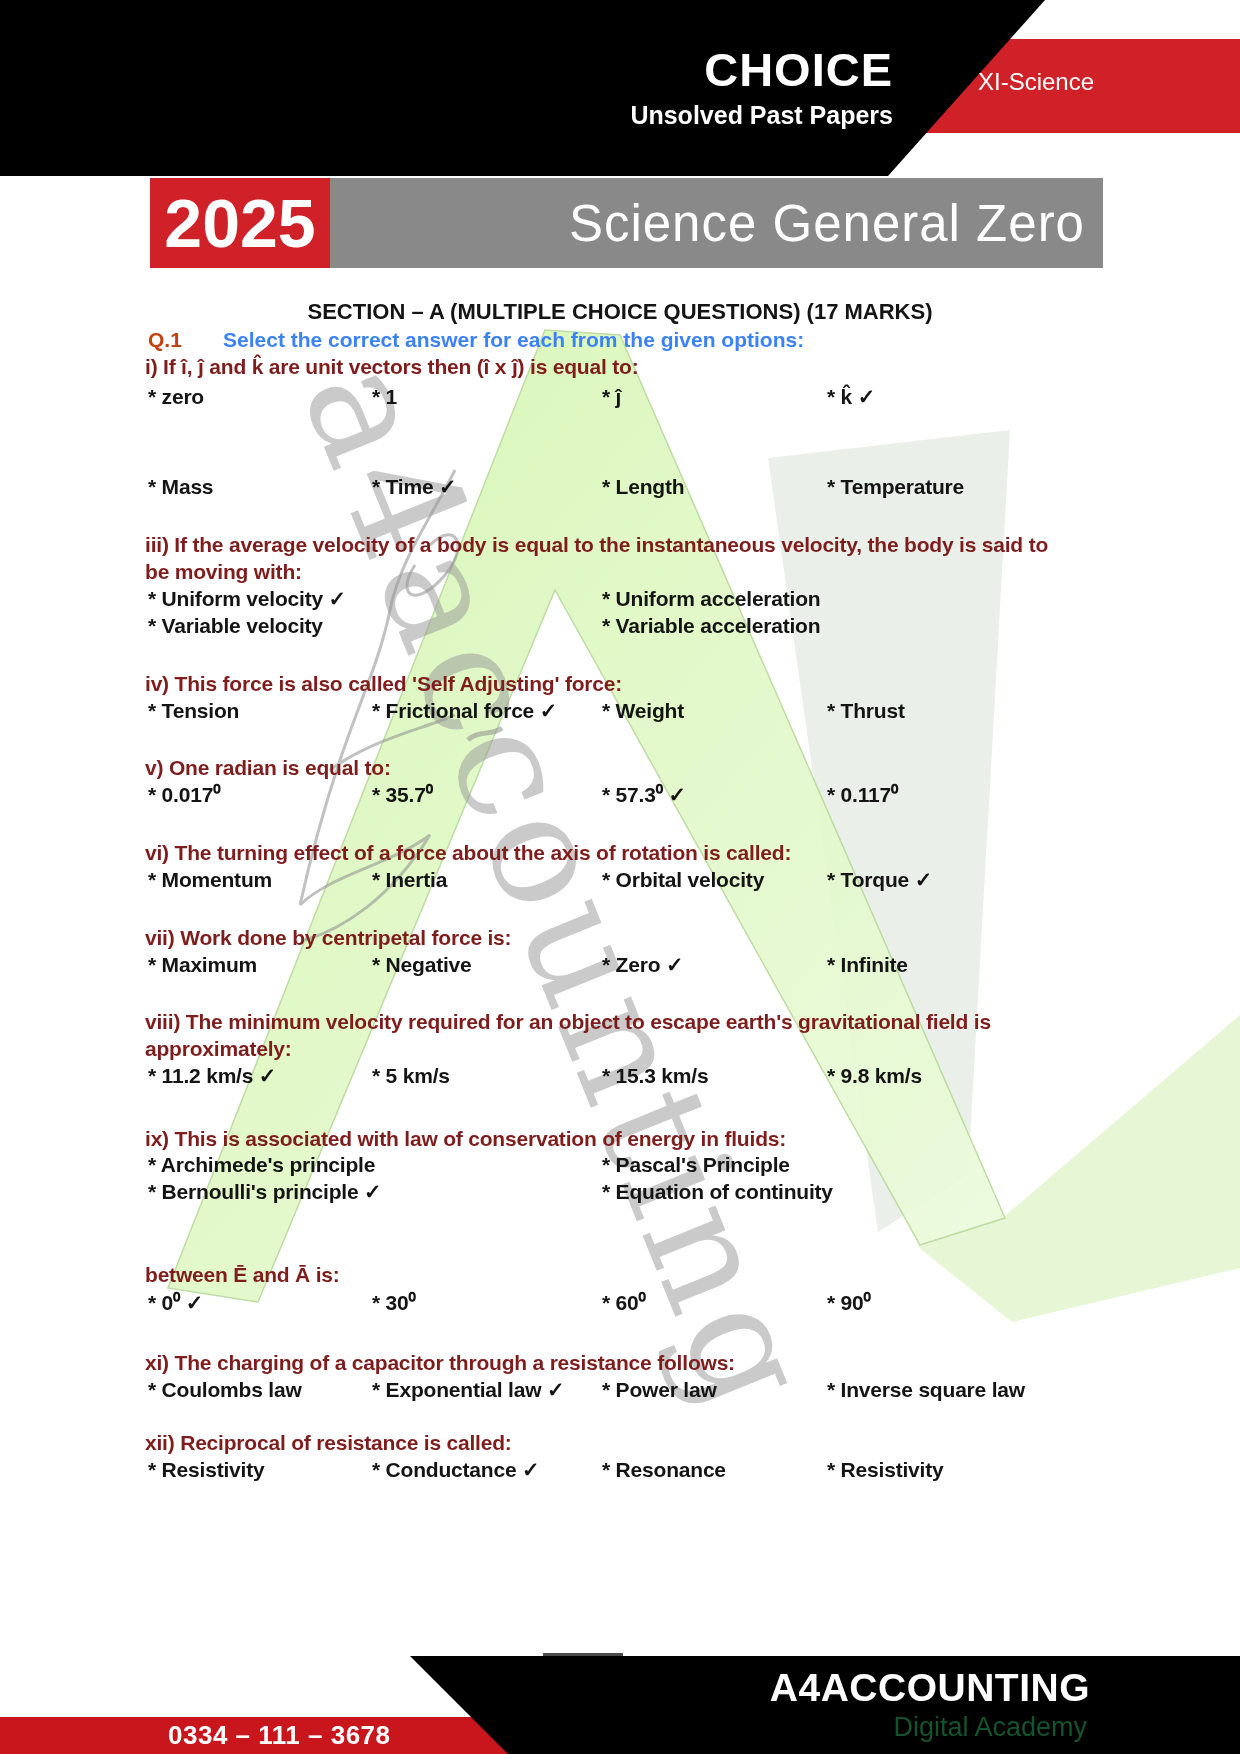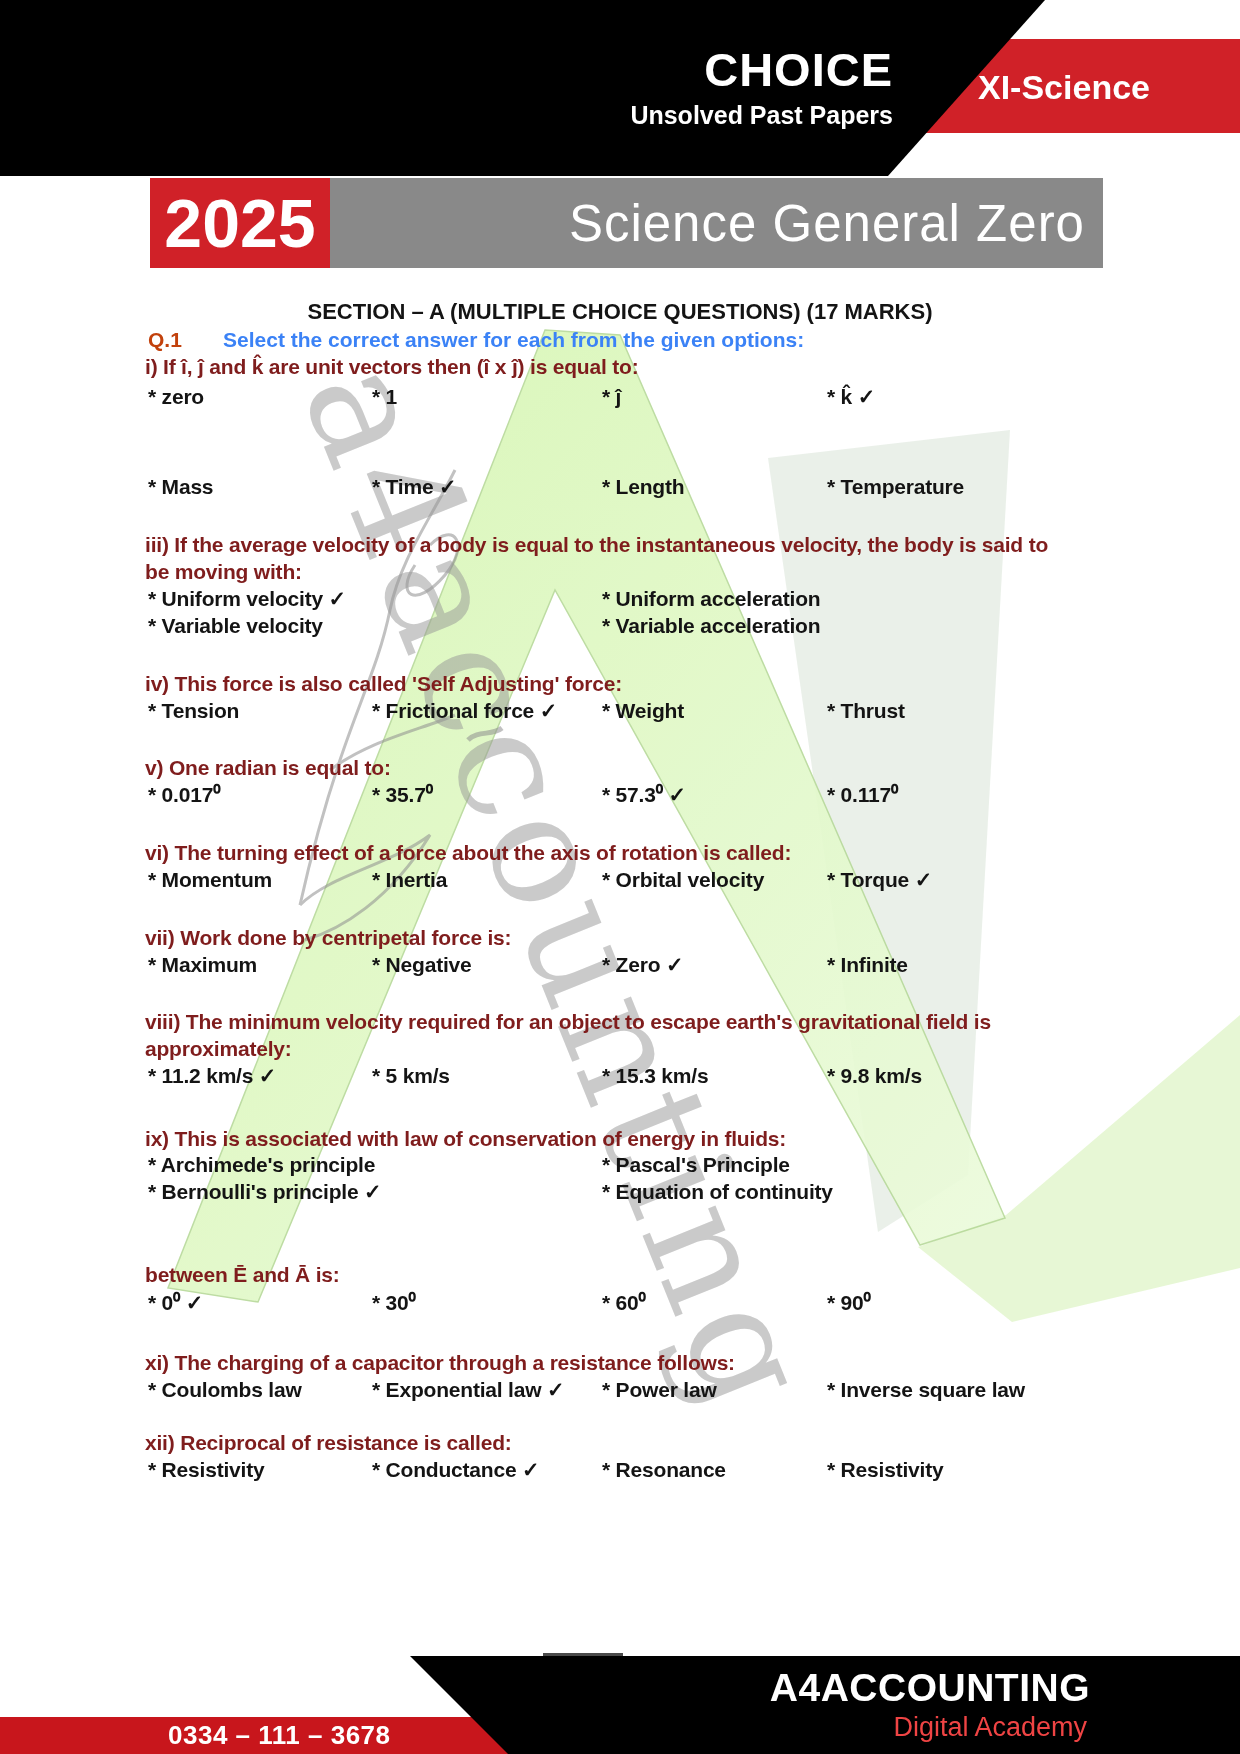--- a/index.html
+++ b/index.html
@@ -6,21 +6,21 @@
   body{width:1240px;height:1754px;background:#ffffff;overflow:hidden;
        font-family:"Liberation Sans", sans-serif;}
   #page{position:relative;width:1240px;height:1754px;background:#fff;}
 
   
   .hdr-redband{position:absolute;left:880px;top:39px;width:360px;height:94px;background:#d02128;z-index:2;}
   .hdr-black{position:absolute;left:0;top:0;width:1240px;height:176px;z-index:3;
              clip-path:polygon(0 0,1045px 0,888px 100%,0 100%);background:#000;}
   .hdr-title{position:absolute;right:347px;top:42px;color:#fff;font-size:47px;font-weight:bold;letter-spacing:1px;}
   .hdr-sub{position:absolute;right:347px;top:101px;color:#fff;font-size:25px;font-weight:bold;}
-  .hdr-badge{position:absolute;left:978px;top:68px;color:#fff;font-size:34px;font-weight:bold;z-index:4;}
+  .hdr-badge{position:absolute;left:978px;top:68px;color:#fff;font-size:24px;font-weight:normal;z-index:4;}
   .yearbox{position:absolute;left:150px;top:178px;width:180px;height:90px;background:#d02128;z-index:3;
            display:flex;align-items:center;justify-content:center;color:#fff;font-size:68px;font-weight:bold;}
   .groupbar{position:absolute;left:330px;top:178px;width:773px;height:90px;background:#898989;z-index:2;
             display:flex;align-items:center;justify-content:flex-end;padding-right:18px;box-sizing:border-box;
             color:#fff;font-size:51px;font-weight:400;letter-spacing:1px;}
 
   
   #wm{position:absolute;left:0;top:0;z-index:1;}
   .wm-text{position:absolute;left:432px;top:338px;z-index:1;color:#979797;opacity:.5;
            font-family:"DejaVu Serif", serif;font-size:152px;letter-spacing:6px;white-space:nowrap;
@@ -34,21 +34,21 @@
   .sec-title{position:absolute;left:0;width:1240px;text-align:center;color:#141414;font-size:22px;
              font-weight:bold;z-index:5;}
   .qnum{position:absolute;left:148px;font-size:21px;font-weight:bold;color:#c2410c;z-index:5;}
   .qsel{position:absolute;left:223px;font-size:21px;font-weight:bold;color:#3b82f6;z-index:5;}
 
   
   .ftr-black{position:absolute;left:0;top:1656px;width:1240px;height:98px;background:#000;z-index:3;
              clip-path:polygon(410px 0,1240px 0,1240px 98px,508px 98px);}
   .ftr-grayline{position:absolute;left:543px;top:1653px;width:80px;height:5px;background:#4a4a4a;z-index:2;}
   .ftr-brand{position:absolute;right:150px;top:1666px;color:#fff;font-size:39px;font-weight:bold;z-index:4;letter-spacing:.5px;}
-  .ftr-tag{position:absolute;right:153px;top:1712px;color:#ef4444;font-size:27px;z-index:4;}
+  .ftr-tag{position:absolute;right:153px;top:1712px;color:#14532d;font-size:27px;z-index:4;}
   .ftr-redbar{position:absolute;left:0;top:1717px;width:620px;height:37px;background:#c8161c;z-index:2;}
   .ftr-phone{position:absolute;left:168px;top:1720px;color:#fff;font-size:26px;font-weight:bold;z-index:2;letter-spacing:.5px;}
 </style>
 </head>
 <body>
 
 <div id="page">
 
   <svg id="wm" width="1240" height="1754" viewBox="0 0 1240 1754">
     <defs>

